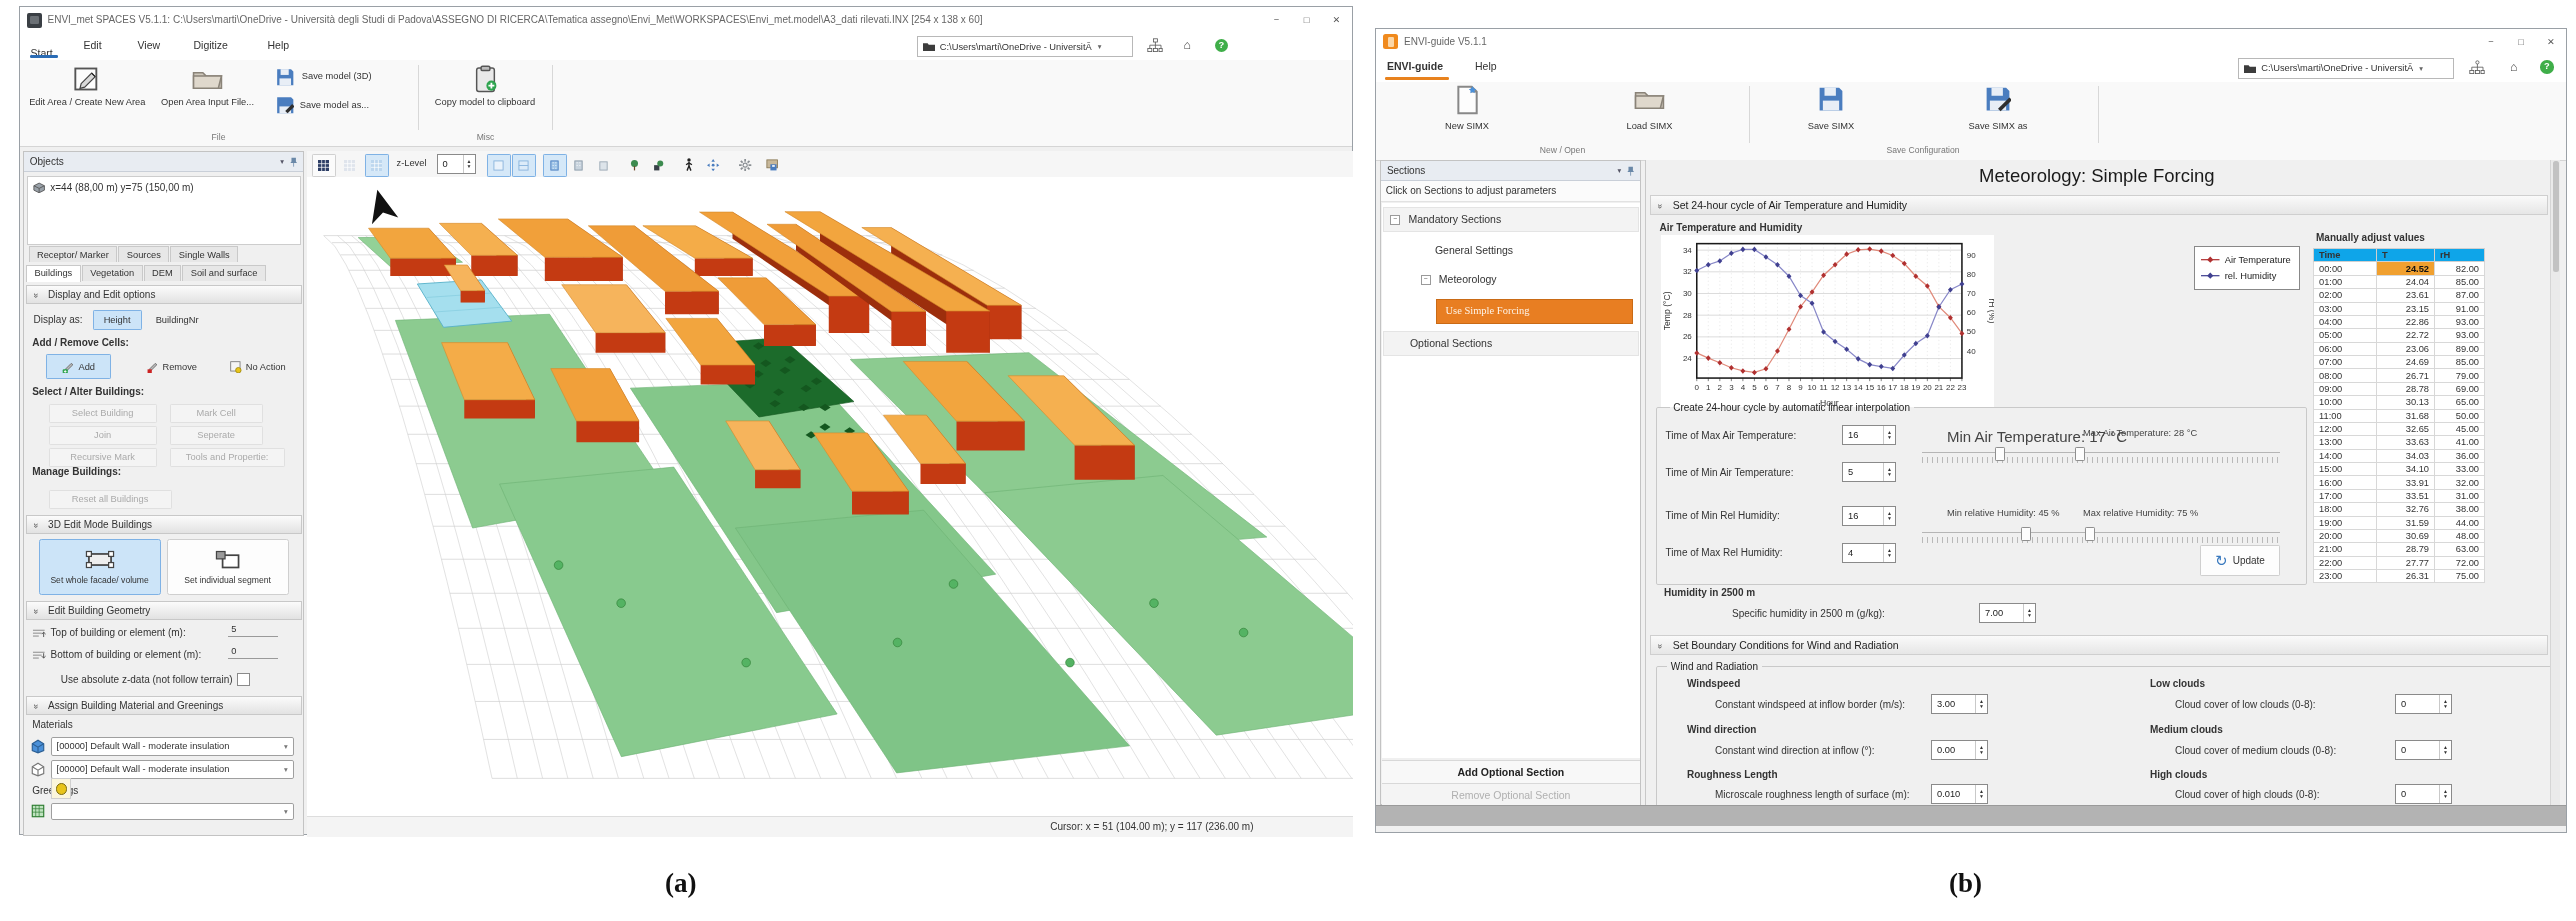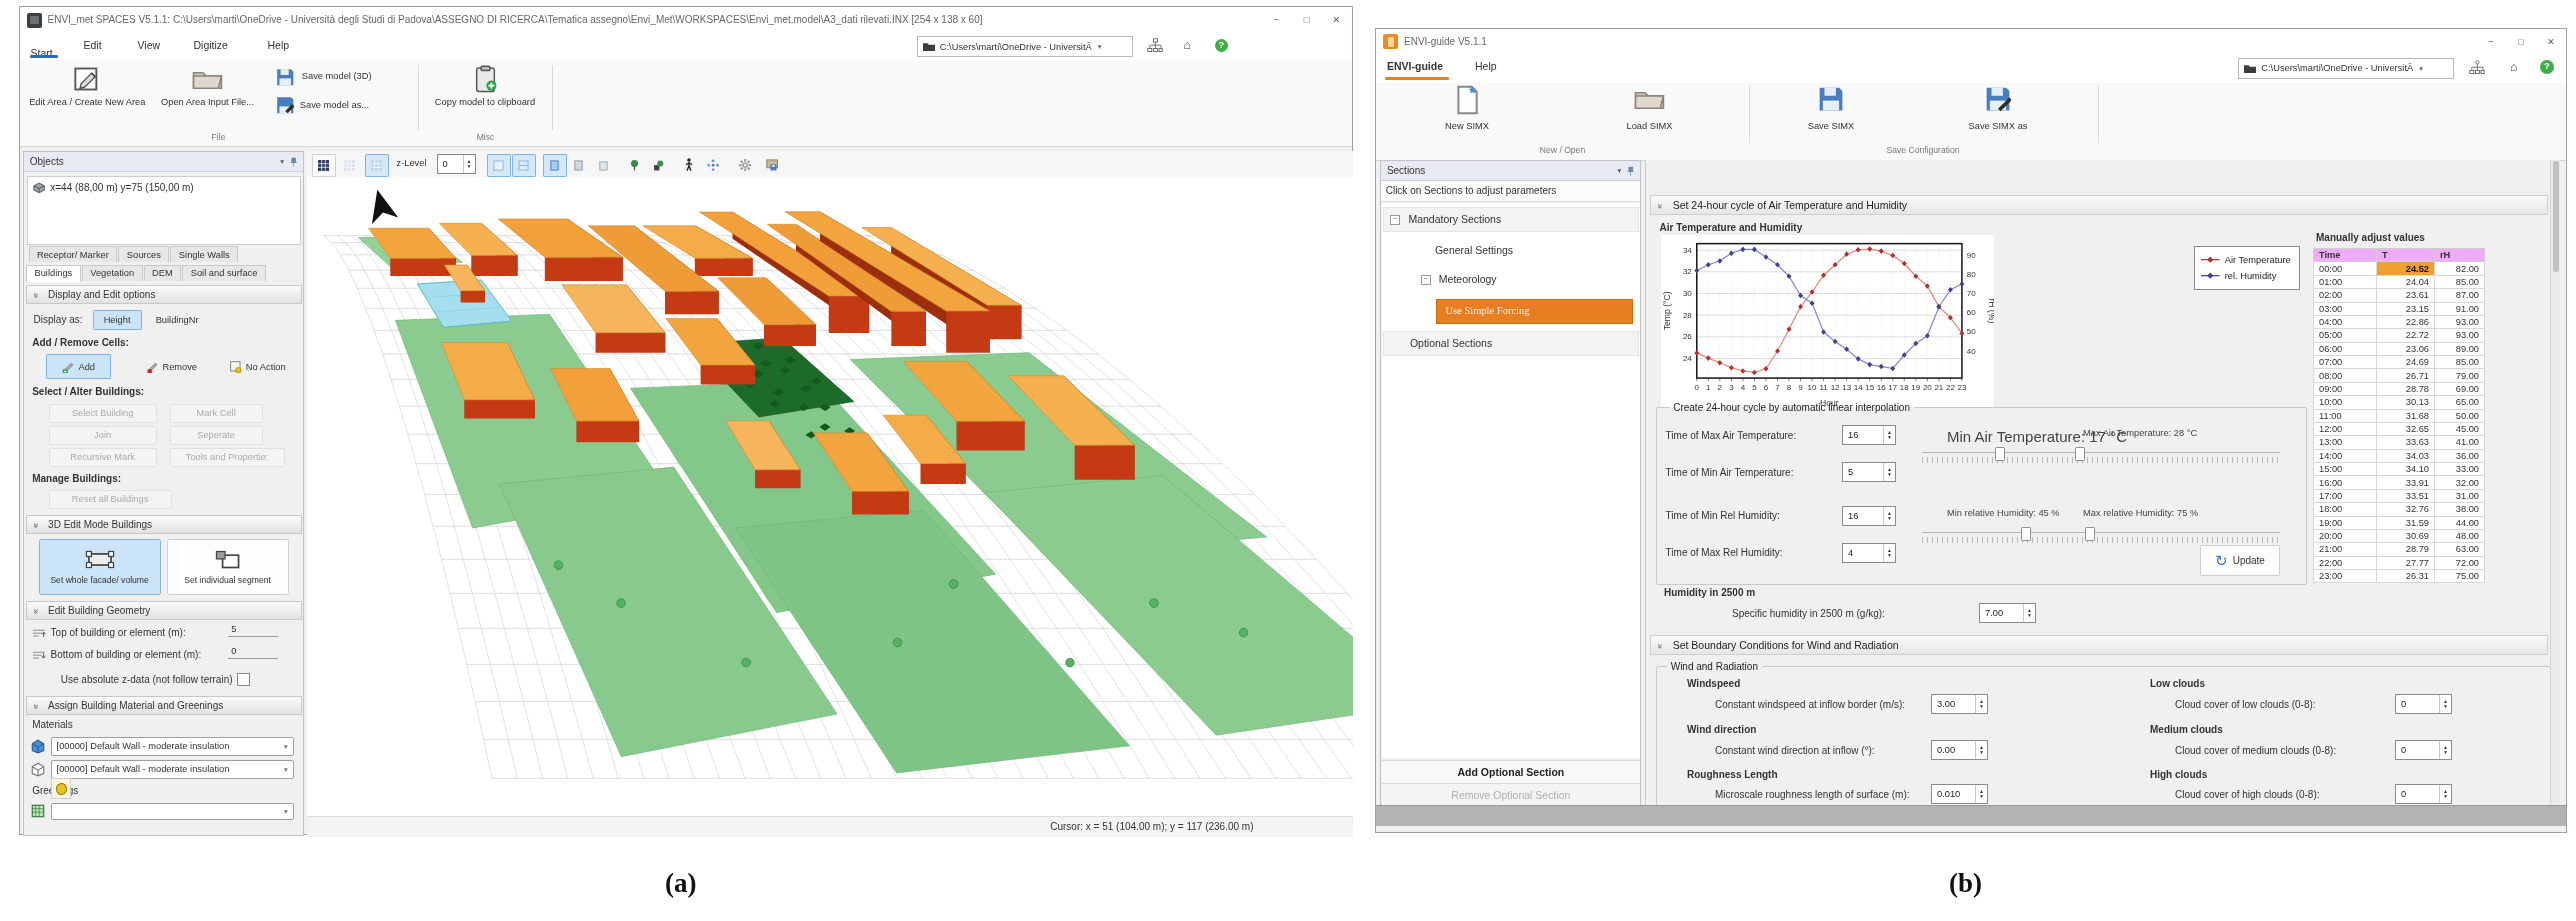--- a/index.html
+++ b/index.html
@@ -40,21 +40,21 @@
   .spin .v{flex:1;font-size:9.3px;padding:3.7px 3.7px 0 5px;color:#222;}
   .spin .a{width:11px;border-left:0.6px solid #c9c9c9;display:flex;flex-direction:column;align-items:center;justify-content:center;font-size:5px;color:#333;line-height:1.1;}
   .slider{position:absolute;}
   .slider .track{position:absolute;left:0;right:0;top:6.2px;height:1.2px;background:#b5b5b5;}
   .slider .ticks{position:absolute;left:0;right:0;top:11px;height:6.2px;
       background:repeating-linear-gradient(to right,#b9b9b9 0 0.6px,transparent 0.6px 5px);}
   .slider .handle{position:absolute;top:1.2px;width:8px;height:11.7px;background:#fdfdfd;border:0.6px solid #8f8f8f;border-radius:1.2px;}
   .secbar{position:absolute;height:20px;background:linear-gradient(#fafafa,#e6e6e6);border:0.6px solid #cfcfcf;
           font-size:10.5px;color:#222;line-height:18.5px;box-sizing:border-box;padding-left:22px;}
   table.vals{border-collapse:collapse;font-size:9.3px;}
-  table.vals th{border:0.6px solid #cfcfcf;background:#f0abfc;text-align:left;padding:1.2px 5px;font-weight:bold;color:#333;}
+  table.vals th{border:0.6px solid #cfcfcf;background:#0ea5e9;text-align:left;padding:1.2px 5px;font-weight:bold;color:#333;}
   table.vals td{border:0.6px solid #d8d8d8;background:#fff;padding:1.2px 5px;color:#333;}
   table.vals td.num{text-align:right;}
   table.vals td.hl{background:#f0a030;font-weight:bold;color:#111;}
   .tick{font-size:13px;fill:#333;font-family:"Liberation Sans",sans-serif;}
   .alabel{font-size:14px;fill:#333;font-family:"Liberation Sans",sans-serif;}
   .treerow{position:absolute;font-size:10.5px;color:#333;white-space:nowrap;}
   .treebox{display:inline-block;width:8px;height:8px;border:0.6px solid #9a9a9a;background:#fff;color:#555;
            font-size:6.8px;line-height:6.8px;text-align:center;margin-right:5px;vertical-align:middle;}
   .band{position:absolute;left:1.2px;right:1.2px;height:25px;background:#f3f3f3;border:0.6px solid #e4e4e4;box-sizing:border-box;}
   .figlabel{position:absolute;font-family:"Liberation Serif",serif;font-weight:bold;font-size:27px;color:#111;}
@@ -245,21 +245,21 @@
     <div class="gbtn dis" style="left:146px;top:274px;width:93px;height:18.5px;">
       <span>Seperate</span>
       </div>
     <div class="gbtn dis" style="left:25px;top:296px;width:108px;height:18.5px;">
       <span>Recursive Mark</span>
       </div>
     <div class="gbtn dis" style="left:146px;top:296px;width:115px;height:18.5px;">
       <span>Tools and Propertie:</span>
       </div>
 
-    <span class="flabel bold" style="left:8.6px;top:321px;">Manage Buildings:</span>
+    <span class="flabel bold" style="left:8.6px;top:314px;">Manage Buildings:</span>
     <div class="gbtn dis" style="left:25px;top:338px;width:123px;height:18.5px;">
       <span>Reset all Buildings</span>
       </div>
 
     <div class="sechead" style="left:2.5px;top:363px;width:276px;">
       <span class="chev">»</span>
       <span>3D Edit Mode Buildings</span>
     </div>
     <div class="gbtn sel" style="left:15px;top:387px;width:122px;height:56px;flex-direction:column;border-radius:2.5px;">
       <svg width="32" height="21" viewBox="0 0 26 17">
@@ -714,20 +714,21 @@
     </div>
 
     <div class="abs" style="left:1.2px;top:599px;width:258px;height:22px;background:#f8f8f8;border-top:0.6px solid #d8d8d8;border-bottom:0.6px solid #d8d8d8;text-align:center;font-size:10.5px;font-weight:bold;color:#222;line-height:22px;">
       <span>Add Optional Section</span></div>
     <div class="abs" style="left:1.2px;top:623px;width:258px;height:22px;background:#f4f4f4;text-align:center;font-size:10.5px;color:#b0b0b0;line-height:22px;">
       <span>Remove Optional Section</span></div>
   </div>
 
   <div class="abs" style="left:269px;top:131px;width:914px;height:645px;background:#f0f0f0;border-left:0.6px solid #c8c8c8;overflow:hidden;">
 
+    <div class="abs" style="left:0;right:12.3px;top:5px;text-align:center;font-size:18.5px;color:#1a1a1a;">Meteorology: Simple Forcing</div>
 
     <div class="secbar" style="left:3.7px;top:35px;width:898px;">
       <span class="chev" style="top:1.2px;">»</span>
       <span>Set 24-hour cycle of Air Temperature and Humidity</span></div>
 
     <span class="flabel bold" style="left:13.6px;top:62px;">Air Temperature and Humidity</span>
 
     <svg id="forcing-chart" width="333" height="185" viewBox="0 0 540 300" style="position:absolute;left:15px;top:75px;background:#fff;">
         <line x1="58" y1="14" x2="58" y2="232" stroke="#dedede" stroke-dasharray="2,4"></line>
         <line x1="76.69565217391305" y1="14" x2="76.69565217391305" y2="232" stroke="#dedede" stroke-dasharray="2,4"></line>

